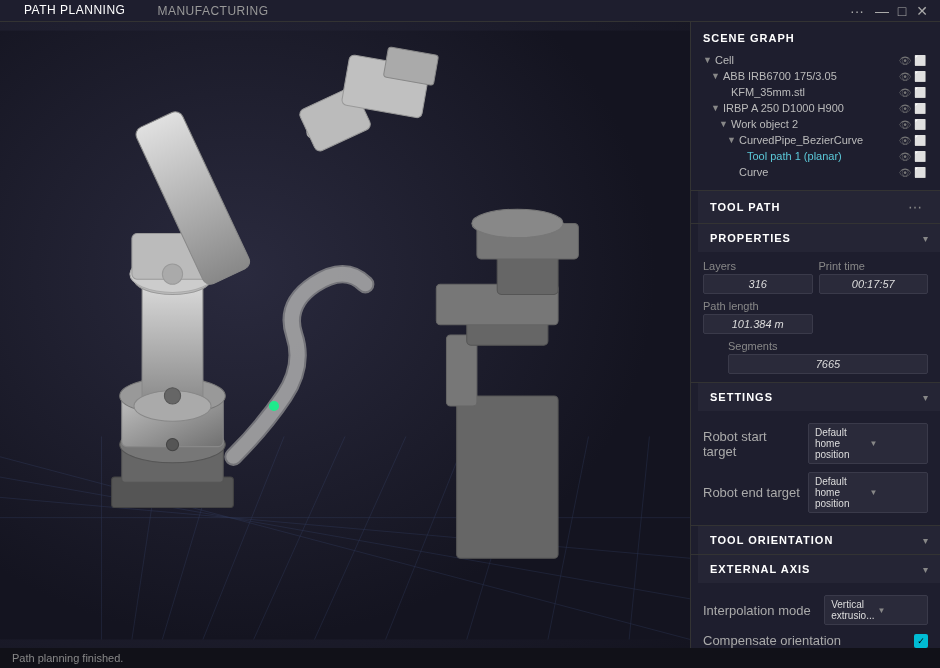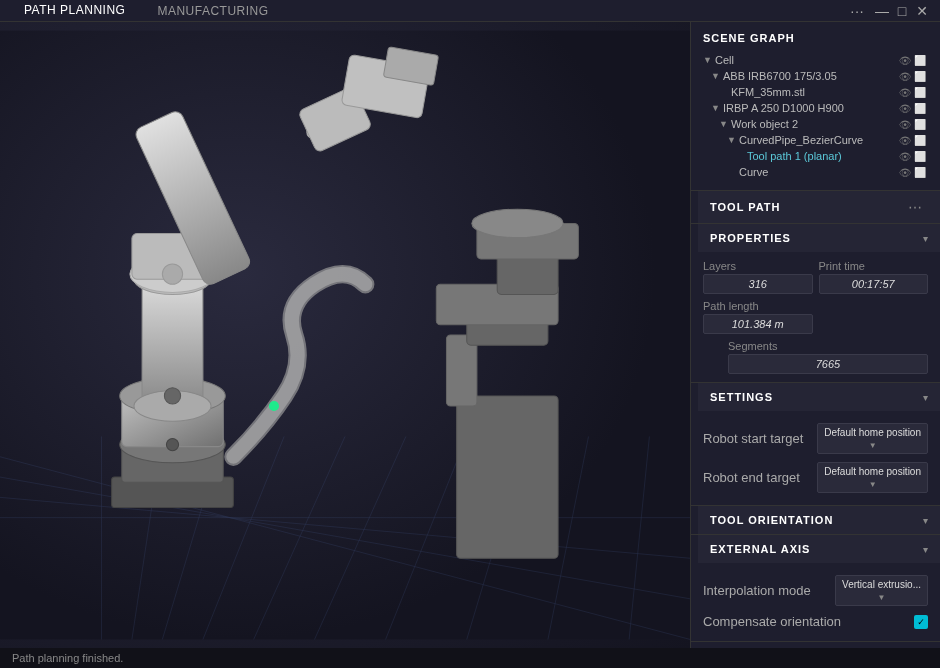--- a/index.html
+++ b/index.html
@@ -258,21 +258,20 @@
       border: 1px solid #3a3a4a;
       border-radius: 2px;
       padding: 3px 6px;
       font-size: 10px;
       color: #ddd;
       display: flex;
       align-items: center;
       gap: 3px;
       cursor: pointer;
       max-width: 120px;
-      flex-direction: column;
     }
     .setting-dropdown span { flex: 1; }
     .dropdown-arrow { font-size: 8px; color: #888; }
 
     
     .checkbox-custom {
       width: 14px;
       height: 14px;
       background: #00bcd4;
       border-radius: 2px;

